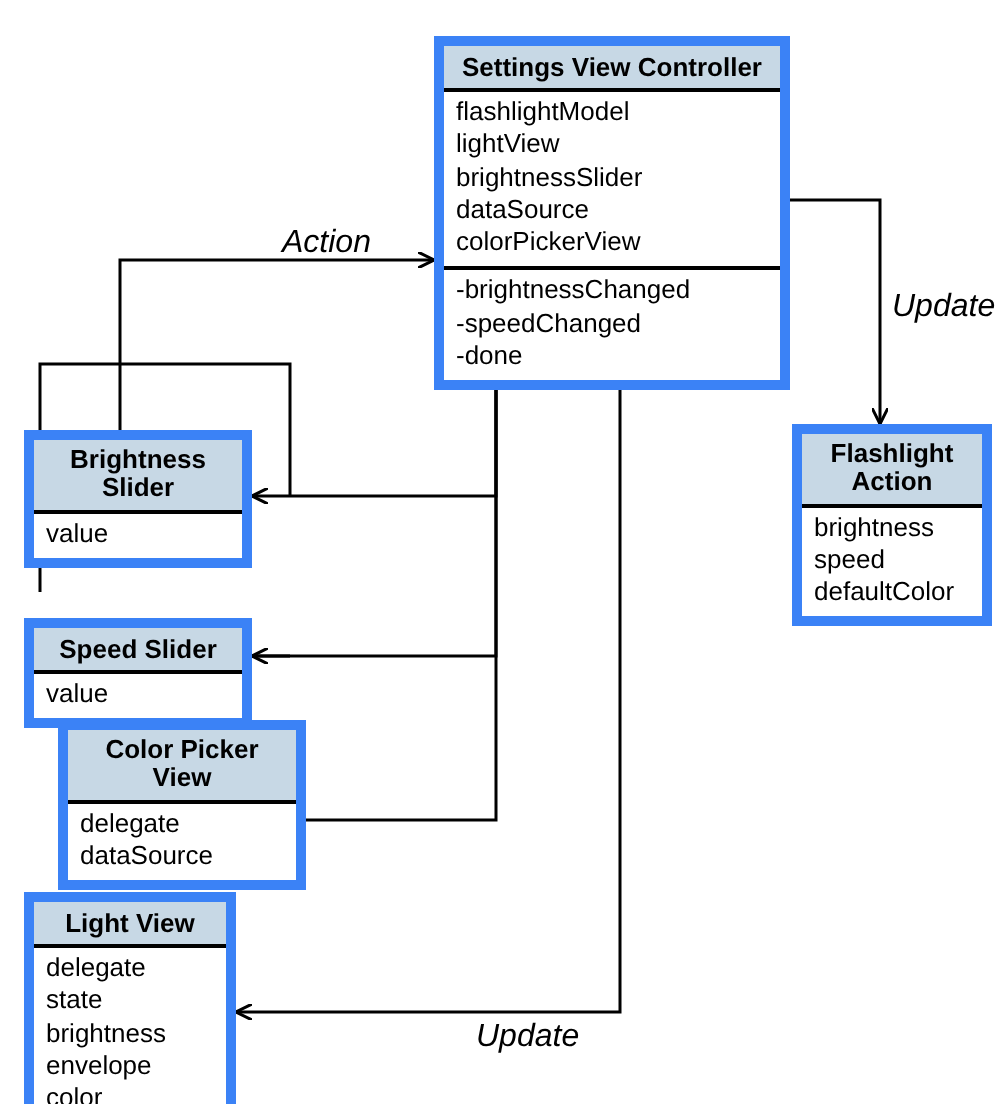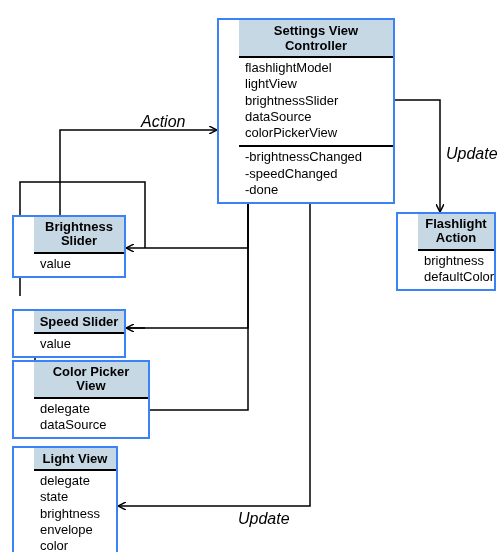--- a/index.html
+++ b/index.html
@@ -15,24 +15,23 @@
   }
   svg.connectors {
     position: absolute;
     left: 0; top: 0;
     width: 504px;
     height: 552px;
     pointer-events: none;
   }
   .box {
     position: absolute;
-    border: 2px solid #3b82f6;
+    border: 5px solid #3b82f6;
     background: #fff;
     box-sizing: border-box;
-    padding-left: 20px;
   }
   .box-title {
     background: #c7d8e5;
     border-bottom: 2px solid #000;
     font-weight: bold;
     text-align: center;
     padding: 3px 4px;
     box-sizing: border-box;
   }
   .box-title.two-line {
@@ -99,20 +98,21 @@
       </div>
 </div>
 
 <div id="box-fm" class="box" style="left:396px; top:212px; width:100px;">
   <div class="box-title two-line">
     <span>Flashlight</span><br>
     <span>Action</span>
   </div>
   <div id="fm-attrs" class="box-section">
         <div class="attr-line">brightness</div>
+        <div class="attr-line">speed</div>
         <div class="attr-line">defaultColor</div>
       </div>
 </div>
 
 <div id="box-bs" class="box" style="left:12px; top:215px; width:114px;">
   <div class="box-title two-line">
     <span>Brightness</span><br>
     <span>Slider</span>
   </div>
   <div id="bs-attrs" class="box-section">
@@ -120,21 +120,21 @@
       </div>
 </div>
 
 <div id="box-ss" class="box" style="left:12px; top:296px; width:114px;margin-top:13px;">
   <div class="box-title">Speed Slider</div>
   <div id="ss-attrs" class="box-section">
         <div class="attr-line">value</div>
       </div>
 </div>
 
-<div id="box-cp" class="box" style="left:12px; top:360px; width:138px;">
+<div id="box-cp" class="box" style="left:29px; top:360px; width:124px;">
   <div class="box-title two-line">
     <span>Color Picker</span><br>
     <span>View</span>
   </div>
   <div id="cp-attrs" class="box-section">
         <div class="attr-line">delegate</div>
         <div class="attr-line">dataSource</div>
       </div>
 </div>
 

